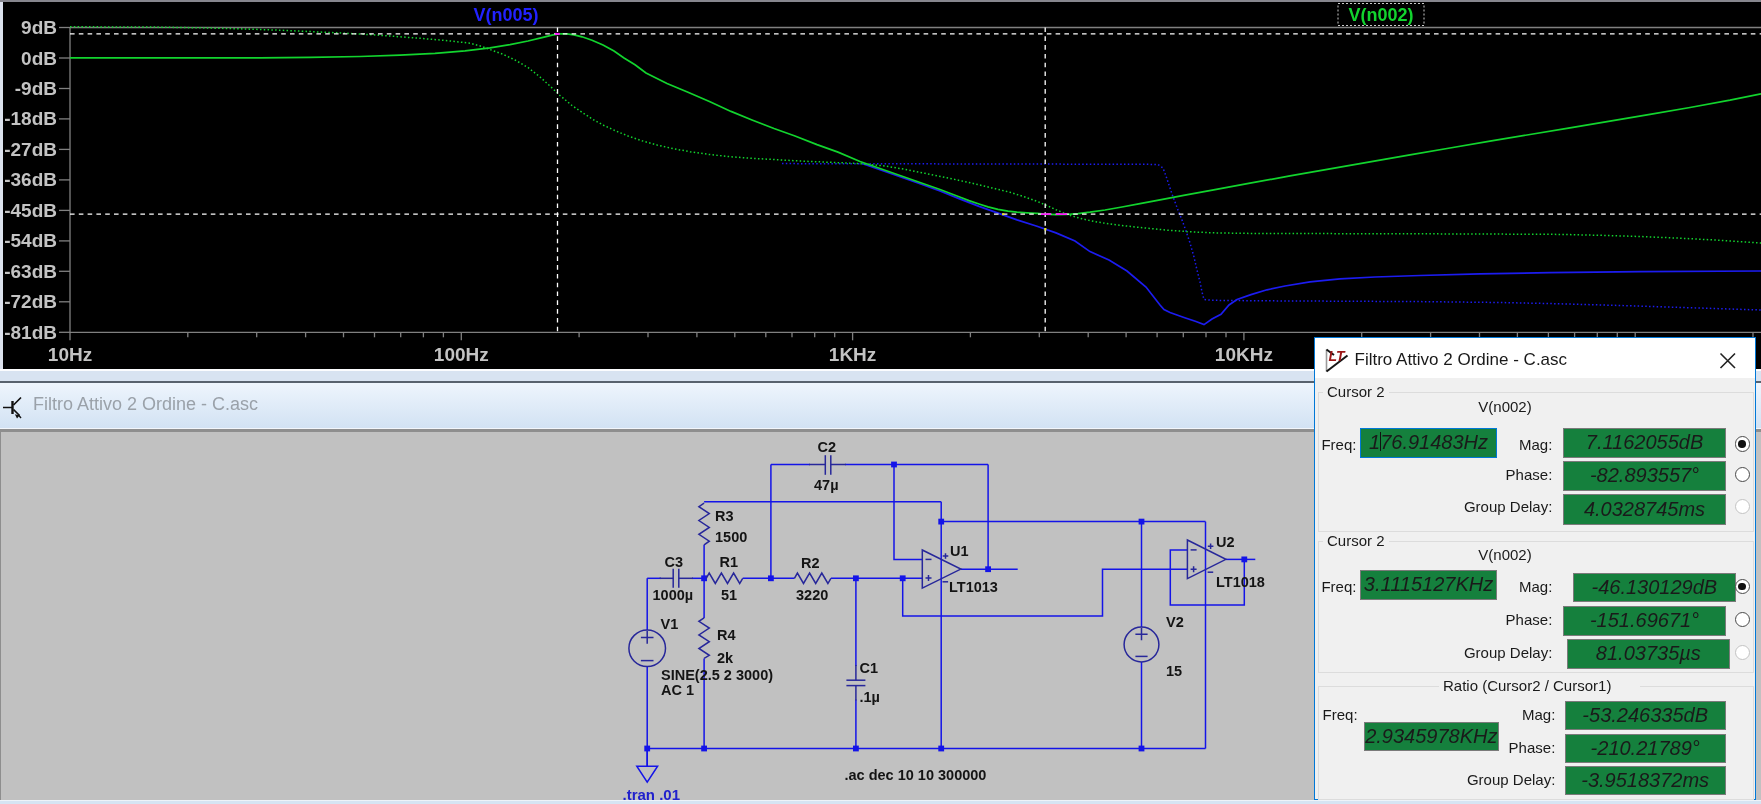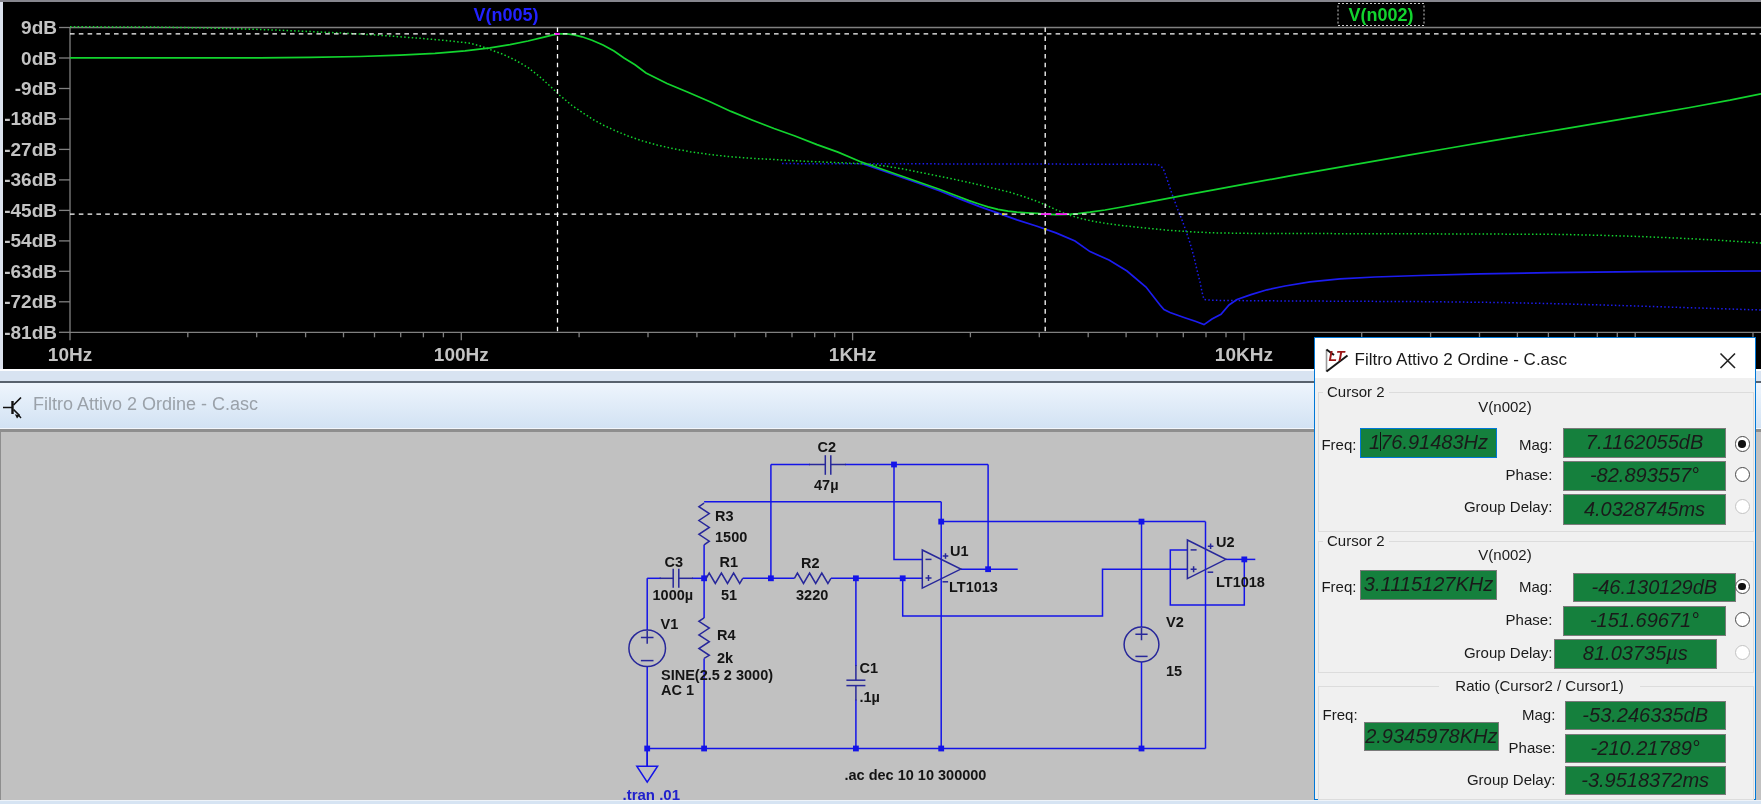--- a/index.html
+++ b/index.html
@@ -281,21 +281,21 @@
         <div id="dlgtxt">Filtro Attivo 2 Ordine - C.asc</div>
         <svg width="20" height="20" style="position:absolute;left:403px;top:13px" viewBox="0 0 20 20">
           <path d="M2.5 2.5 L17 17 M17 2.5 L2.5 17" stroke="#222" stroke-width="1.6"></path>
         </svg>
       </div>
       <div class="grp" style="top:53.5px;height:138.5px"></div>
       <div class="grplab" style="left:8px;top:44.5px">Cursor 2</div>
       <div class="grp" style="top:202.5px;height:130.5px"></div>
       <div class="grplab" style="left:8px;top:193.5px">Cursor 2</div>
       <div class="grp" style="top:347.5px;height:112px"></div>
-      <div class="grplab" style="left:124px;top:338.5px;width:193px;text-align:center">Ratio (Cursor2 / Cursor1)</div>
+      <div class="grplab" style="left:124px;top:338.5px;width:193px;">Ratio (Cursor2 / Cursor1)</div>
       <div class="vlab" style="top:60px">V(n002)</div>
       <div class="vlab" style="top:207.5px">V(n002)</div>
       <div class="rlab" style="right:398.1px;top:97.5px">Freq:</div>
       <div class="vbox focus" style="left:45.4px;width:134.3px;top:89.5px;height:28.5px">176.91483Hz</div>
       <div style="position:absolute;left:64.6px;top:94px;width:1px;height:19px;background:#111"></div>
       <div class="rlab" style="right:202.2px;top:97.5px">Mag:</div>
       <div class="vbox" style="left:248.2px;width:160.7px;top:89.5px;height:28.5px">7.1162055dB</div>
       <div class="radio sel" style="left:419.5px;top:98.3px"></div>
       <div class="rlab" style="right:202.2px;top:128.3px">Phase:</div>
       <div class="vbox" style="left:248.2px;width:160.7px;top:122.5px;height:28px">-82.893557°</div>
@@ -305,21 +305,21 @@
       <div class="radio dis" style="left:419.5px;top:160.6px"></div>
       <div class="rlab" style="right:398.1px;top:240.3px">Freq:</div>
       <div class="vbox" style="left:45.4px;width:134.3px;top:232px;height:27.5px">3.1115127KHz</div>
       <div class="rlab" style="right:202.2px;top:240.3px">Mag:</div>
       <div class="vbox" style="left:258px;width:160.7px;top:234.5px;height:27.5px">-46.130129dB</div>
       <div class="radio sel" style="left:419.5px;top:240.9px"></div>
       <div class="rlab" style="right:202.2px;top:273.3px">Phase:</div>
       <div class="vbox" style="left:248.2px;width:160.7px;top:267.5px;height:28px">-151.69671°</div>
       <div class="radio" style="left:419.5px;top:273.9px"></div>
       <div class="rlab" style="right:202.2px;top:306.3px">Group Delay:</div>
-      <div class="vbox" style="left:239px;width:160.7px;top:300.5px;height:28px">81.03735µs</div>
+      <div class="vbox" style="left:252px;width:160.7px;top:300.5px;height:28px">81.03735µs</div>
       <div class="radio dis" style="left:419.5px;top:306.9px"></div>
       <div class="rlab" style="right:396.9px;top:368.4px">Freq:</div>
       <div class="vbox" style="left:48.5px;width:133.7px;top:384px;height:27.4px">2.9345978KHz</div>
       <div class="rlab" style="right:199.2px;top:368.4px">Mag:</div>
       <div class="vbox" style="left:249.5px;width:159.4px;top:362.7px;height:27.4px">-53.246335dB</div>
       <div class="rlab" style="right:199.2px;top:401.1px">Phase:</div>
       <div class="vbox" style="left:249.5px;width:159.4px;top:396px;height:27.1px">-210.21789°</div>
       <div class="rlab" style="right:199.2px;top:433.1px">Group Delay:</div>
       <div class="vbox" style="left:249.5px;width:159.4px;top:428px;height:27.2px">-3.9518372ms</div>
     </div>

